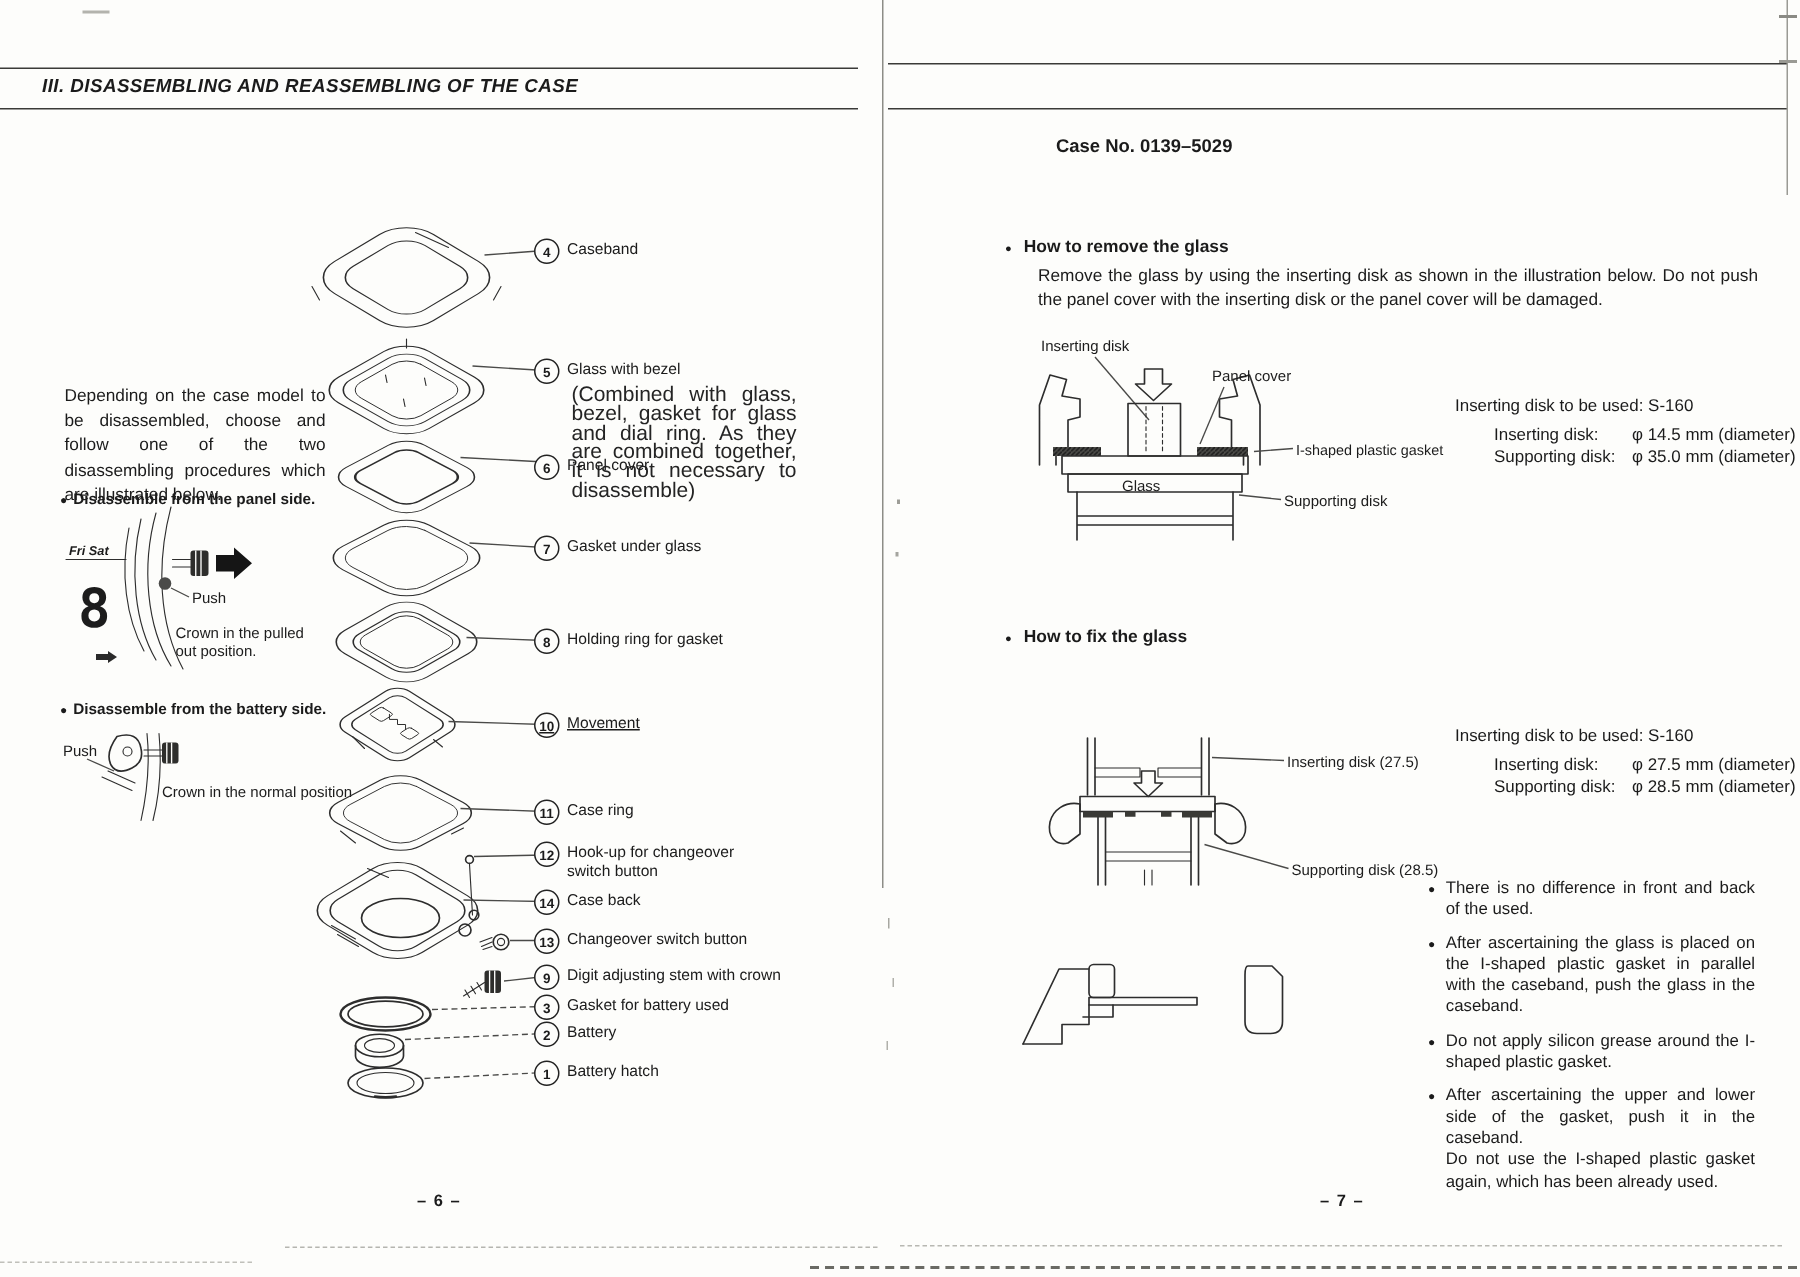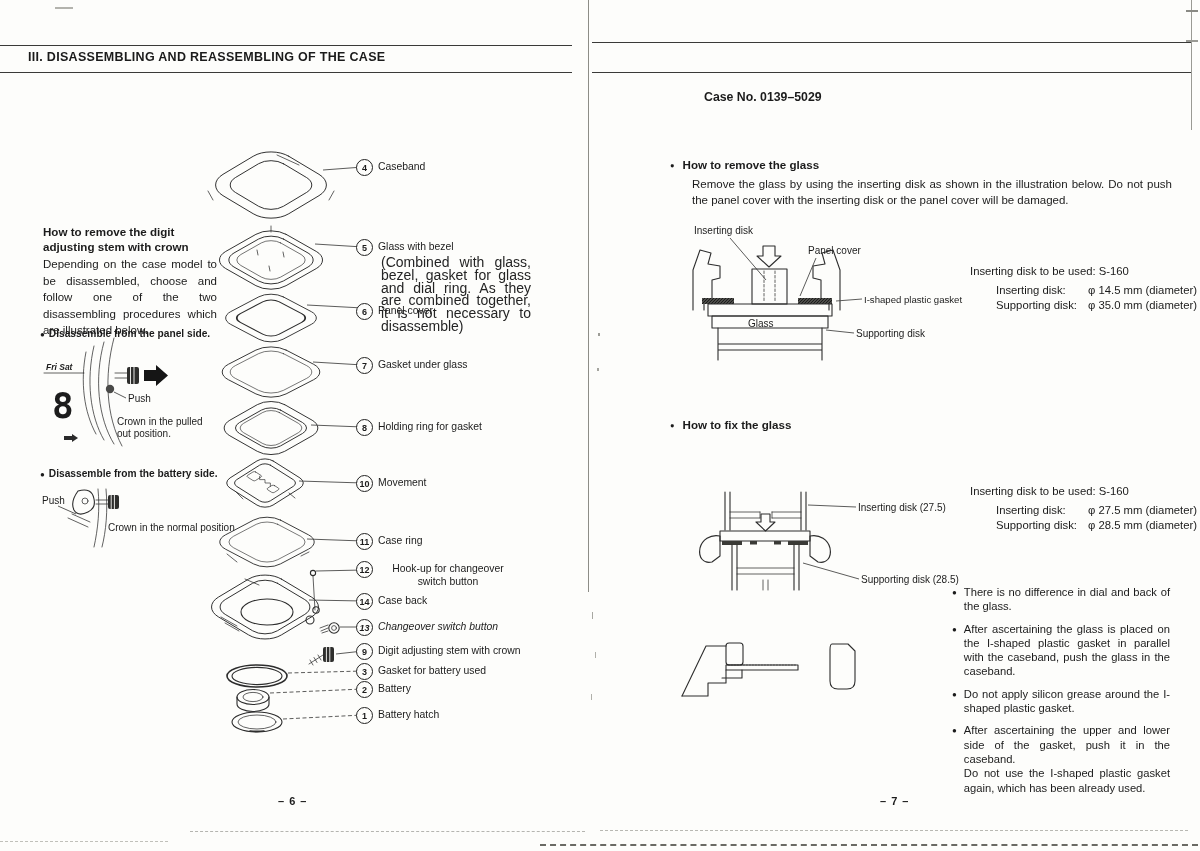--- a/index.html
+++ b/index.html
@@ -1,29 +1,29 @@
 <!DOCTYPE html>
 <html><head>
 <meta charset="utf-8">
 <style>
   html,body{margin:0;padding:0;background:#e9e9e6;}
   .sheet{position:relative;width:1200px;height:851px;background:#fdfdfb;overflow:hidden;
          font-family:"Liberation Sans",sans-serif;color:#1b1b1b;}
   .abs{position:absolute;}
   .rule{position:absolute;height:1px;background:#3a3a38;}
-  .hdr-title{position:absolute;font-weight:bold;font-size:12.5px;letter-spacing:.3px;white-space:nowrap;}
+  .hdr-title{position:absolute;font-weight:bold;font-size:12.5px;letter-spacing:.3px;white-space:nowrap;font-style:italic;}
   .pagenum{position:absolute;font-weight:bold;font-size:11px;letter-spacing:1px;white-space:nowrap;}
   .stem-heading{font-weight:bold;font-size:11.6px;line-height:15px;}
   .stem-body{font-size:11.5px;line-height:16.5px;text-align:justify;margin:0;}
   .side-bullet{position:absolute;font-weight:bold;font-size:10.2px;white-space:nowrap;}
   .side-bullet .dot{font-size:8px;margin-right:4px;}
   .part-row{position:absolute;display:flex;gap:5px;align-items:flex-start;}
   .pnum{flex:0 0 auto;display:flex;width:15px;height:15px;border:1.3px solid #222;border-radius:50%;
         align-items:center;justify-content:center;font-size:9px;font-weight:bold;background:#fdfdfb;}
-  .plabel{font-size:10.4px;line-height:12.5px;padding-top:2px;max-width:162px;text-align:center;}
+  .plabel{font-size:10.4px;line-height:12.5px;padding-top:2px;max-width:162px;}
   .pnote{position:absolute;font-size:14px;line-height:12.8px;text-align:justify;color:#242424;width:150px;}
   .case-no{position:absolute;font-weight:bold;font-size:12.3px;white-space:nowrap;margin-left:36px;}
   .rp-body{position:absolute;font-size:11.5px;line-height:16px;text-align:justify;}
   .sec-head{position:absolute;display:flex;gap:8px;align-items:flex-start;font-weight:bold;font-size:11.6px;white-space:nowrap;}
   .sec-head .dot{font-size:7.5px;padding-top:2.5px;}
   .disk-info{position:absolute;font-size:11.3px;line-height:15px;white-space:nowrap;}
   .di-title{margin-bottom:4px;}
   .di-row{padding-left:16px;}
   .di-label{display:inline-block;width:92px;margin-left:10px;}
   .notes{position:absolute;width:218px;}
@@ -58,21 +58,20 @@
   <div class="artifact" style="left:597px;top:368px;width:2px;height:3px;background:#a5a59f;"></div>
   <div class="artifact" style="left:1191px;top:0;width:1px;height:130px;background:#9a9a94;"></div>
   <div class="artifact" style="left:1186px;top:10px;width:12px;height:2px;background:#8a8a84;"></div>
   <div class="artifact" style="left:1186px;top:40px;width:12px;height:2px;background:#9a9a94;"></div>
   <div class="artifact" style="left:55px;top:7px;width:18px;height:2px;background:#b3b3ad;"></div>
   <div class="artifact" style="left:190px;top:831px;width:395px;border-top:1px dashed #b5b5b0;"></div>
   <div class="artifact" style="left:600px;top:830px;width:588px;border-top:1px dashed #b8b8b2;"></div>
   <div class="artifact" style="left:540px;top:844px;width:658px;border-top:2px dashed #6a6a64;"></div>
   <div class="artifact" style="left:0;top:841px;width:168px;border-top:1px dashed #c0c0ba;"></div>
 
-  <div class="abs stem-heading" style="left:43px;top:224px;width:176px;">How to remove the digit adjusting stem with crown</div>
   <p class="abs stem-body" style="left:43px;top:256px;width:174px;">Depending on the case model to be disassembled, choose and follow one of the two disassembling procedures which are illustrated below.</p>
 
   <div class="side-bullet" style="left:40px;top:328px;"><span class="dot">●</span><span>Disassemble from the panel side.</span></div>
 
   <svg style="left:28px;top:336px;" width="200" height="112" viewBox="0 0 200 112">
     <path class="ln thin" d="M86,2 C76,40 78,80 94,110"></path>
     <path class="ln thin" d="M76,6 C66,42 70,82 86,108"></path>
     <path class="ln thin" d="M66,10 C58,44 62,80 76,104"></path>
     <path class="ln thin" d="M58,16 C52,46 56,76 68,98"></path>
     <text x="18" y="34" style="font-size:8.5px;font-style:italic;font-weight:bold;">Fri Sat</text>
@@ -225,37 +224,37 @@
       <span class="plabel">Panel cover</span>
     </div>
   <div class="part-row" style="left:356px;top:357px;">
       <span class="pnum">7</span>
       <span class="plabel">Gasket under glass</span>
     </div>
   <div class="part-row" style="left:356px;top:419px;">
       <span class="pnum">8</span>
       <span class="plabel">Holding ring for gasket</span>
     </div>
-  <div class="part-row" style="left:356px;top:475px;">
+  <div class="part-row" style="left:356px;top:475px;text-decoration:underline;">
       <span class="pnum">10</span>
       <span class="plabel">Movement</span>
     </div>
   <div class="part-row" style="left:356px;top:533px;">
       <span class="pnum">11</span>
       <span class="plabel">Case ring</span>
     </div>
   <div class="part-row" style="left:356px;top:561px;">
       <span class="pnum">12</span>
       <span class="plabel" style="max-width:140px;">Hook-up for changeover switch button</span>
     </div>
   <div class="part-row" style="left:356px;top:593px;">
       <span class="pnum">14</span>
       <span class="plabel">Case back</span>
     </div>
-  <div class="part-row" style="left:356px;top:619px;font-style:italic;">
+  <div class="part-row" style="left:356px;top:619px;">
       <span class="pnum">13</span>
       <span class="plabel">Changeover switch button</span>
     </div>
   <div class="part-row" style="left:356px;top:643px;">
       <span class="pnum">9</span>
       <span class="plabel">Digit adjusting stem with crown</span>
     </div>
   <div class="part-row" style="left:356px;top:663px;">
       <span class="pnum">3</span>
       <span class="plabel">Gasket for battery used</span>
@@ -353,21 +352,21 @@
     <rect x="48" y="15" width="17" height="22" rx="3" fill="url(#stip)" class="ln"></rect>
     <rect x="48" y="37" width="72" height="5" fill="#d9d9d4" class="ln"></rect>
     <path class="ln thin" d="M50,37 h68" stroke-dasharray="1.5 1.5"></path>
     <path class="ln" d="M48,42 V55 H30 V68 H4 M64,42 V50 H44"></path>
     <path class="ln" d="M154,16 h16 l7,7 v30 q0,8 -8,8 h-9 q-8,0 -8,-8 V22 q0,-6 2,-6 Z" fill="url(#stip)"></path>
   </svg>
 
   <div class="notes" style="left:952px;top:585px;">
     <div class="note">
         <span class="dot">●</span>
-        <div class="note-text">There is no difference in dial and back of the glass.</div>
+        <div class="note-text">There is no difference in front and back of the used.</div>
       </div>
     <div class="note">
         <span class="dot">●</span>
         <div class="note-text">After ascertaining the glass is placed on the I-shaped plastic gasket in parallel with the caseband, push the glass in the caseband.</div>
       </div>
     <div class="note">
         <span class="dot">●</span>
         <div class="note-text">Do not apply silicon grease around the I-shaped plastic gasket.</div>
       </div>
     <div class="note">

